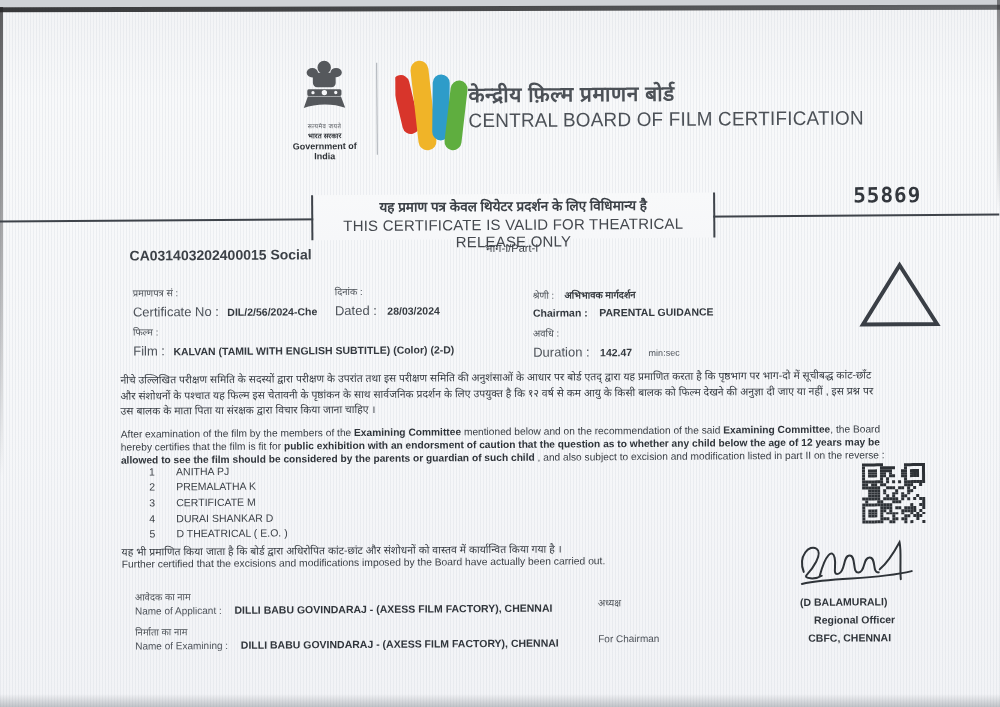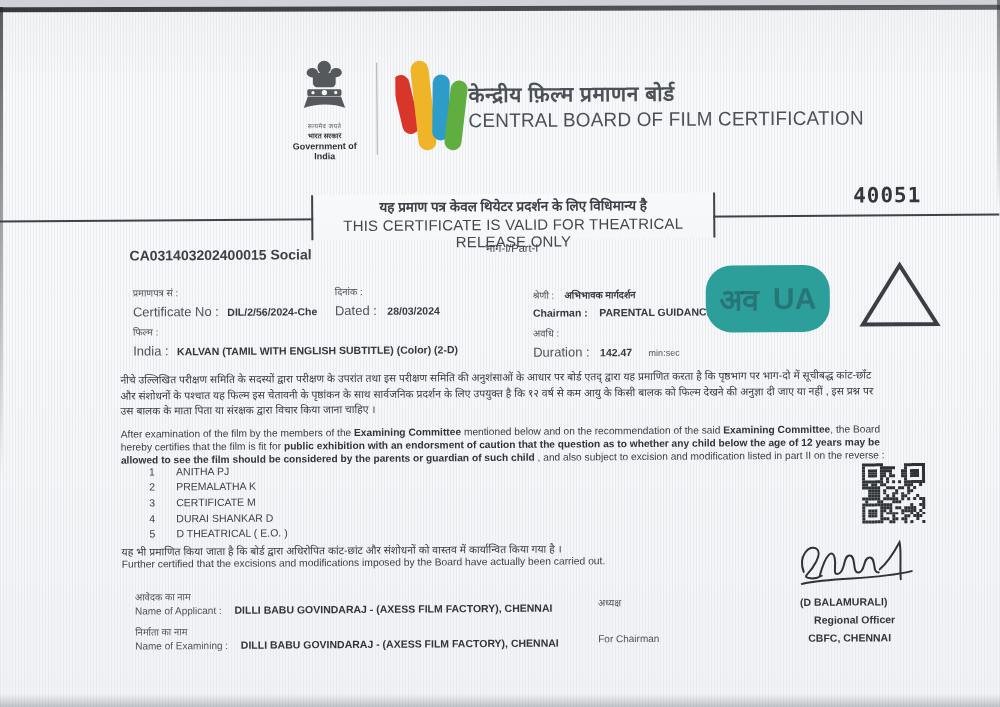--- a/index.html
+++ b/index.html
@@ -113,21 +113,21 @@
           <rect x="19" y="6" width="18" height="90" rx="9" fill="#f0b428" transform="rotate(-6 28 51)"></rect>
           <rect x="37" y="20" width="17" height="66" rx="8.5" fill="#2e9cc9" transform="rotate(1 45 53)"></rect>
           <rect x="52" y="26" width="17" height="70" rx="8.5" fill="#5fae3f" transform="rotate(7 60 61)"></rect>
         </g>
       </svg>
     </div>
 
     <div class="abs org-hi">केन्द्रीय फ़िल्म प्रमाणन बोर्ड</div>
     <div class="abs org-en">CENTRAL BOARD OF FILM CERTIFICATION</div>
 
-    <div class="abs serial">40051</div>
+    <div class="abs serial">55869</div>
     <div class="abs main-rule ni"></div>
     <div class="abs banner-box">
       <div class="banner-hi">यह प्रमाण पत्र केवल थियेटर प्रदर्शन के लिए विधिमान्य है</div>
       <div class="banner-en">THIS CERTIFICATE IS VALID FOR THEATRICAL RELEASE ONLY</div>
     </div>
     <div class="abs banner-part">भाग-I/Part-I</div>
     <div class="abs app-no">CA031403202400015 Social</div>
 
     <div class="abs lbl-hi" style="left:133px;top:284px;">प्रमाणपत्र सं  :</div>
     <div class="abs" style="left:133px;top:300px;">
@@ -143,34 +143,30 @@
       <span class="lbl-hi">श्रेणी :</span>
       <span class="lbl-hi" style="font-weight:700;margin-left:6px;color:#34383d;">अभिभावक मार्गदर्शन</span>
     </div>
     <div class="abs" style="left:533px;top:303px;">
       <span class="val-b">Chairman  :</span>
       <span class="val-b" style="margin-left:7px;">PARENTAL GUIDANCE</span>
     </div>
 
     <div class="abs lbl-hi" style="left:133px;top:323px;">फिल्म :</div>
     <div class="abs" style="left:133px;top:339px;">
-      <span class="lbl-en">India :</span>
+      <span class="lbl-en">Film :</span>
       <span class="val-b" style="margin-left:4px;">KALVAN  (TAMIL WITH ENGLISH SUBTITLE) (Color) (2-D)</span>
     </div>
     <div class="abs lbl-hi" style="left:533px;top:327px;">अवधि  :</div>
     <div class="abs" style="left:533px;top:343px;">
       <span class="lbl-en">Duration   :</span>
       <span class="val-b" style="margin-left:6px;">142.47</span>
       <span class="unit" style="margin-left:12px;">min:sec</span>
     </div>
 
-    <div class="abs ua-badge" id="ua-badge" style="background: rgb(45, 159, 155);">
-      <span>अव</span>
-      <span>UA</span>
-    </div>
     <svg class="abs" style="left:858px;top:263px;" width="84" height="70" viewBox="0 0 84 70">
       <polygon points="42,5 79,64 5,64" fill="none" stroke="#3a3f46" stroke-width="4" stroke-linejoin="miter"></polygon>
     </svg>
 
     <div class="abs para-hi">नीचे उल्लिखित परीक्षण समिति के सदस्यों  द्वारा  परीक्षण  के  उपरांत तथा इस परीक्षण समिति की अनुशंसाओं के आधार पर  बोर्ड एतद् द्वारा यह प्रमाणित करता है  कि पृष्ठभाग पर भाग-दो  में सूचीबद्ध  कांट-छाँट और संशोधनों के पश्चात यह फिल्म इस चेतावनी के पृष्ठांकन के साथ सार्वजनिक प्रदर्शन के लिए उपयुक्त है कि १२ वर्ष से कम आयु के किसी बालक को फिल्म देखने की अनुज्ञा दी जाए या नहीं , इस प्रश्न पर उस बालक के माता पिता या संरक्षक द्वारा विचार किया जाना चाहिए ।</div>
     <div class="abs para-en"><span>After examination of the film by the members of the </span><b>Examining Committee</b><span> mentioned below and on the recommendation of the said </span><b>Examining Committee</b><span>, the Board hereby certifies that the film is fit for </span><b>public exhibition with an endorsment of caution that the question as to whether any child below the age of 12 years may be allowed to see the film should be considered by the parents or guardian of such child</b><span> , and also subject to excision and modification listed in part II on the reverse :</span></div>
 
     <div class="abs member-list">
         <div class="member-row">
           <span class="member-no">1</span>

